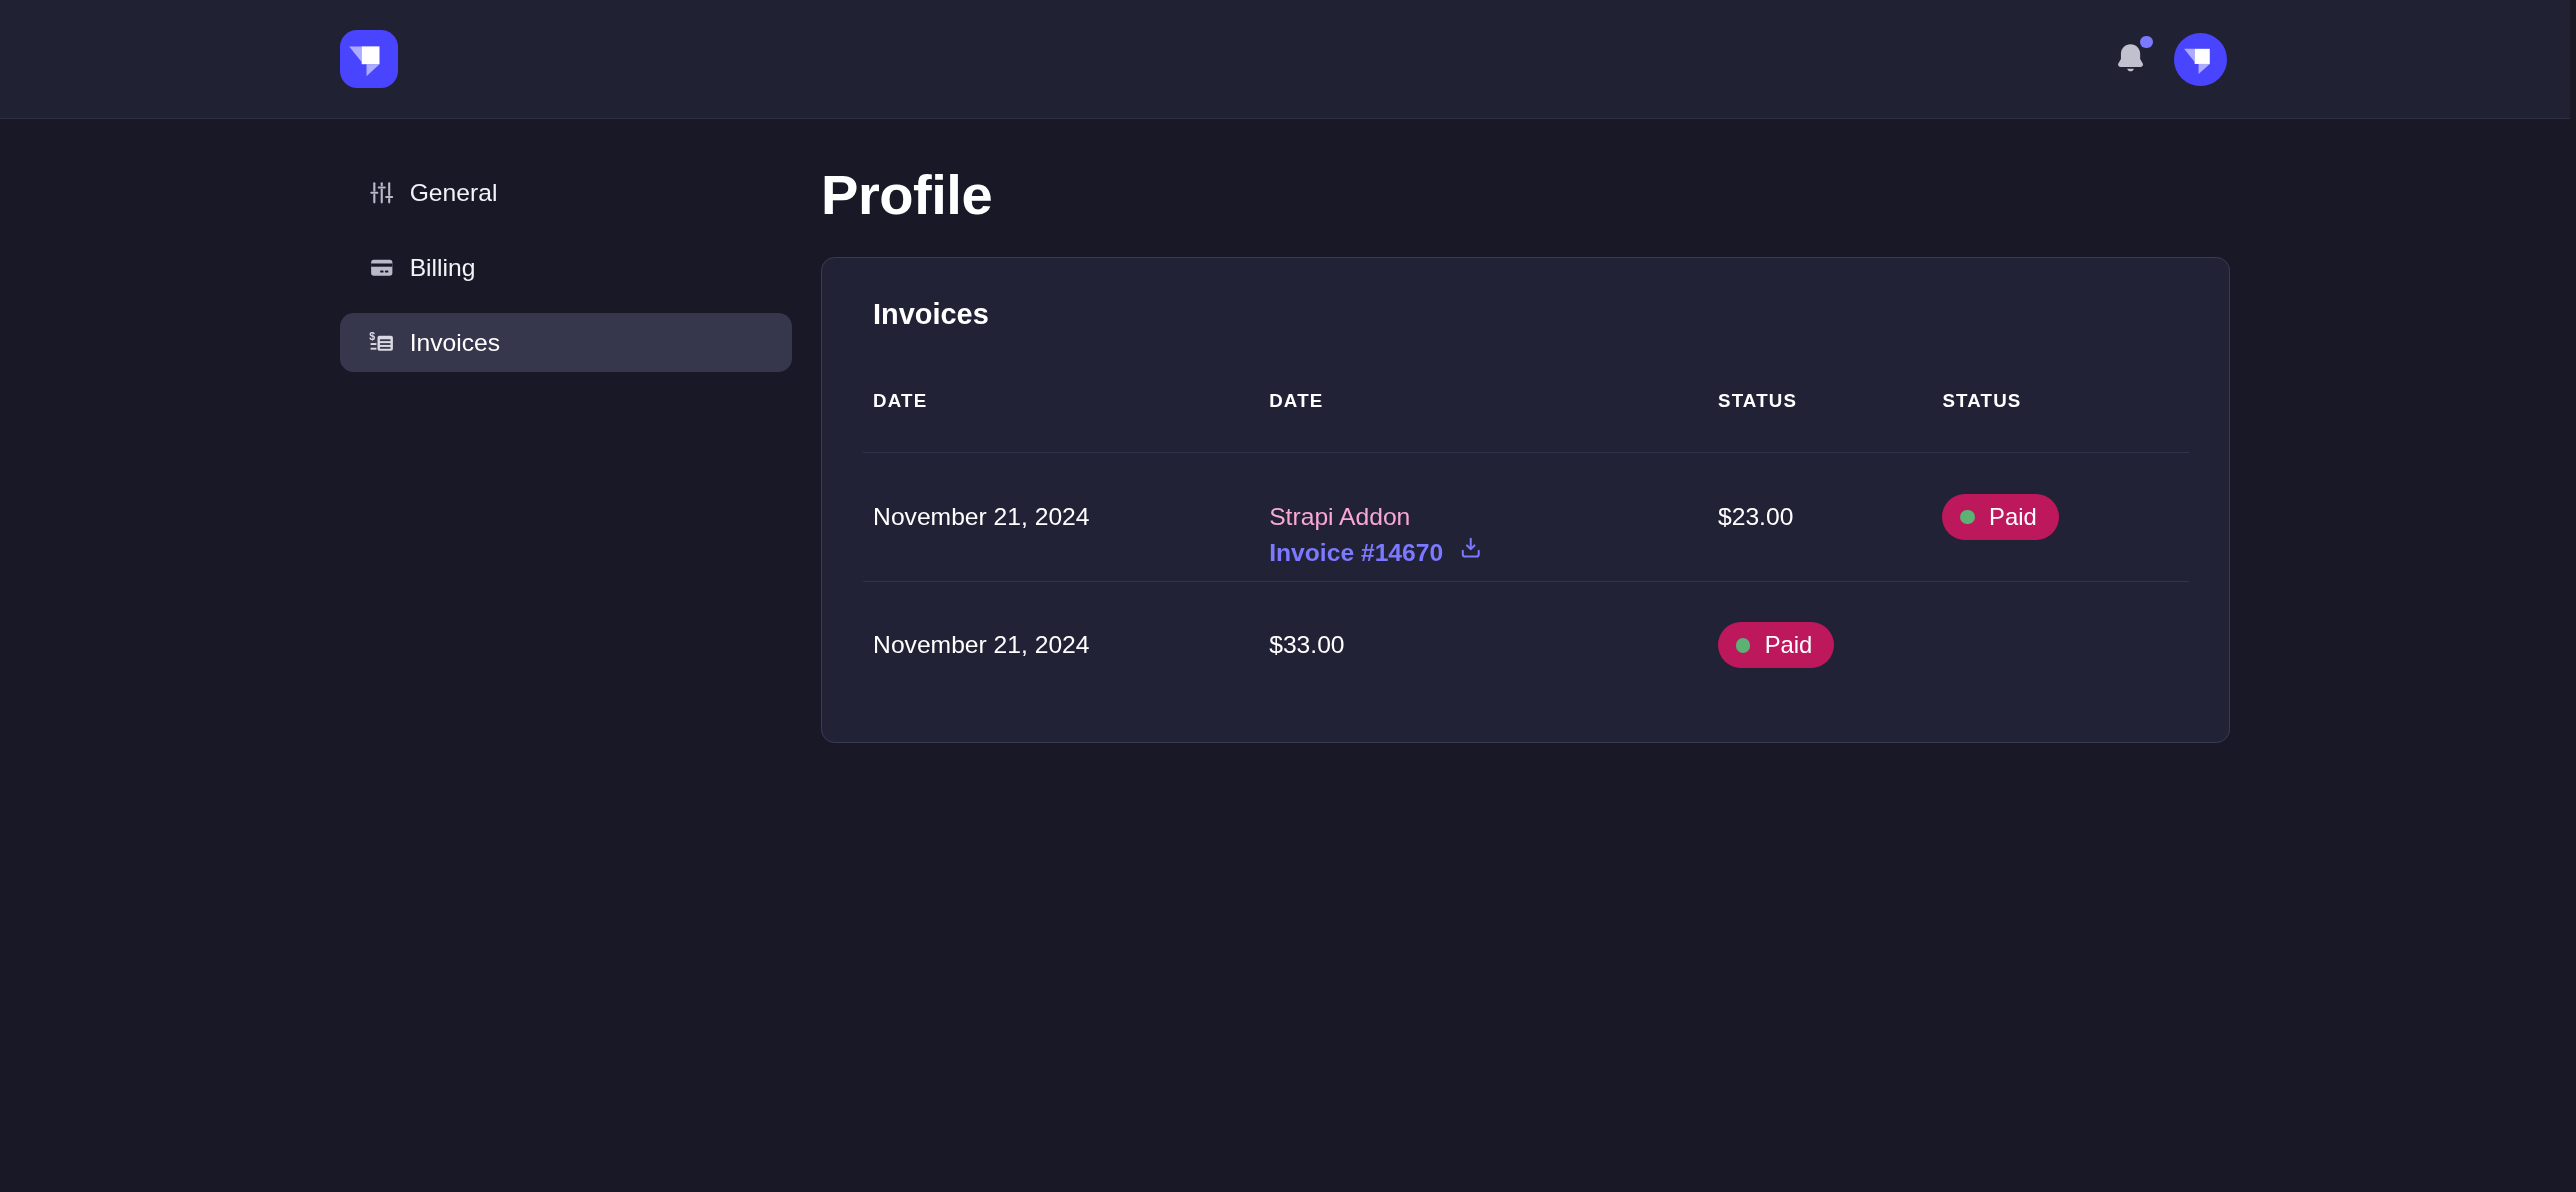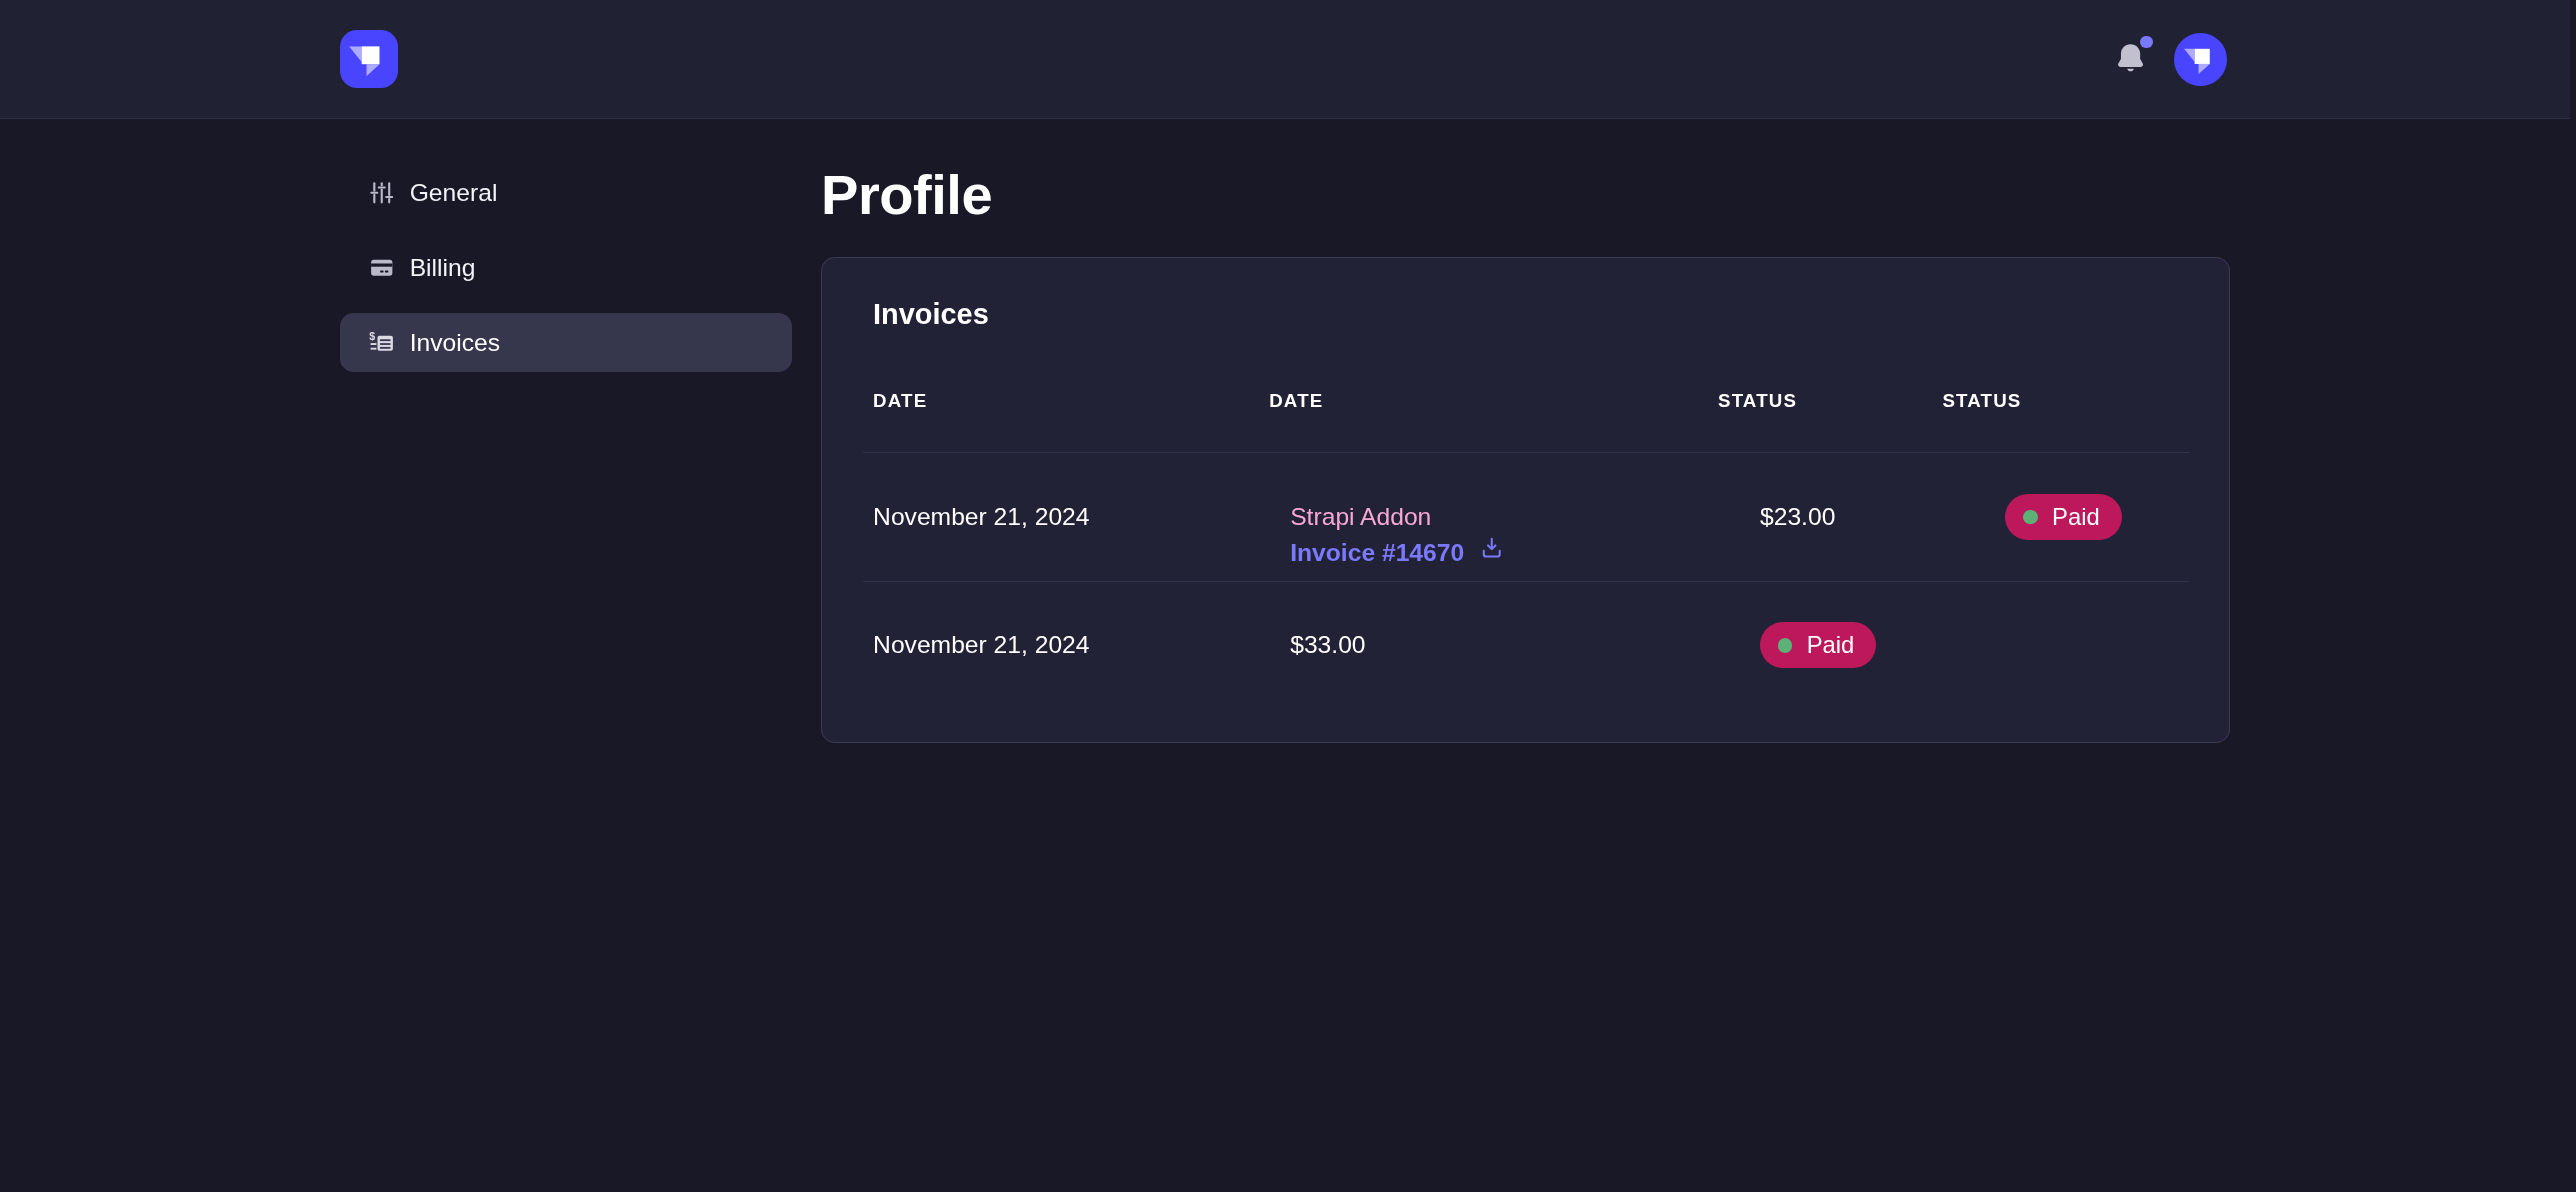--- a/index.html
+++ b/index.html
@@ -87,21 +87,21 @@
     grid-template-columns: 23.3rem 26.4rem 13.2rem 1fr;
     align-items: center;
   }
   .thead {
     margin: 3.4rem 3rem 0;
     font-size: 1.1rem; font-weight: 700; letter-spacing: 0.07rem;
     color: #ffffff; line-height: 1.4rem;
   }
   .divider { margin: 0 2.4rem; border-top: 0.1rem solid #32324d; }
   .divider.first { margin-top: 2.3rem; }
-  .trow { margin: 0 3rem; height: 7.5rem; gap: 21px; }
+  .trow { margin: 0 3rem; height: 7.5rem; }
   .cell-date, .cell-price { font-size: 1.45rem; color: #fff; }
   .item-name { font-size: 1.45rem; color: #f9a8d4; line-height: 2.1rem; margin-top: 36px; }
   .invoice-line { display: flex; gap: 0.9rem; line-height: 2.1rem; }
   .invoice-link {
     font-size: 1.45rem; font-weight: 700; color: #7b79ff;
     text-decoration: none; cursor: pointer;
   }
   .dl-icon { width: 1.5rem; height: 1.5rem; stroke: #7b79ff; fill: none; stroke-width: 1.9; stroke-linecap: round; stroke-linejoin: round; cursor: pointer; }
   .badge {
     display: inline-flex; align-items: center; gap: 0.85rem;

